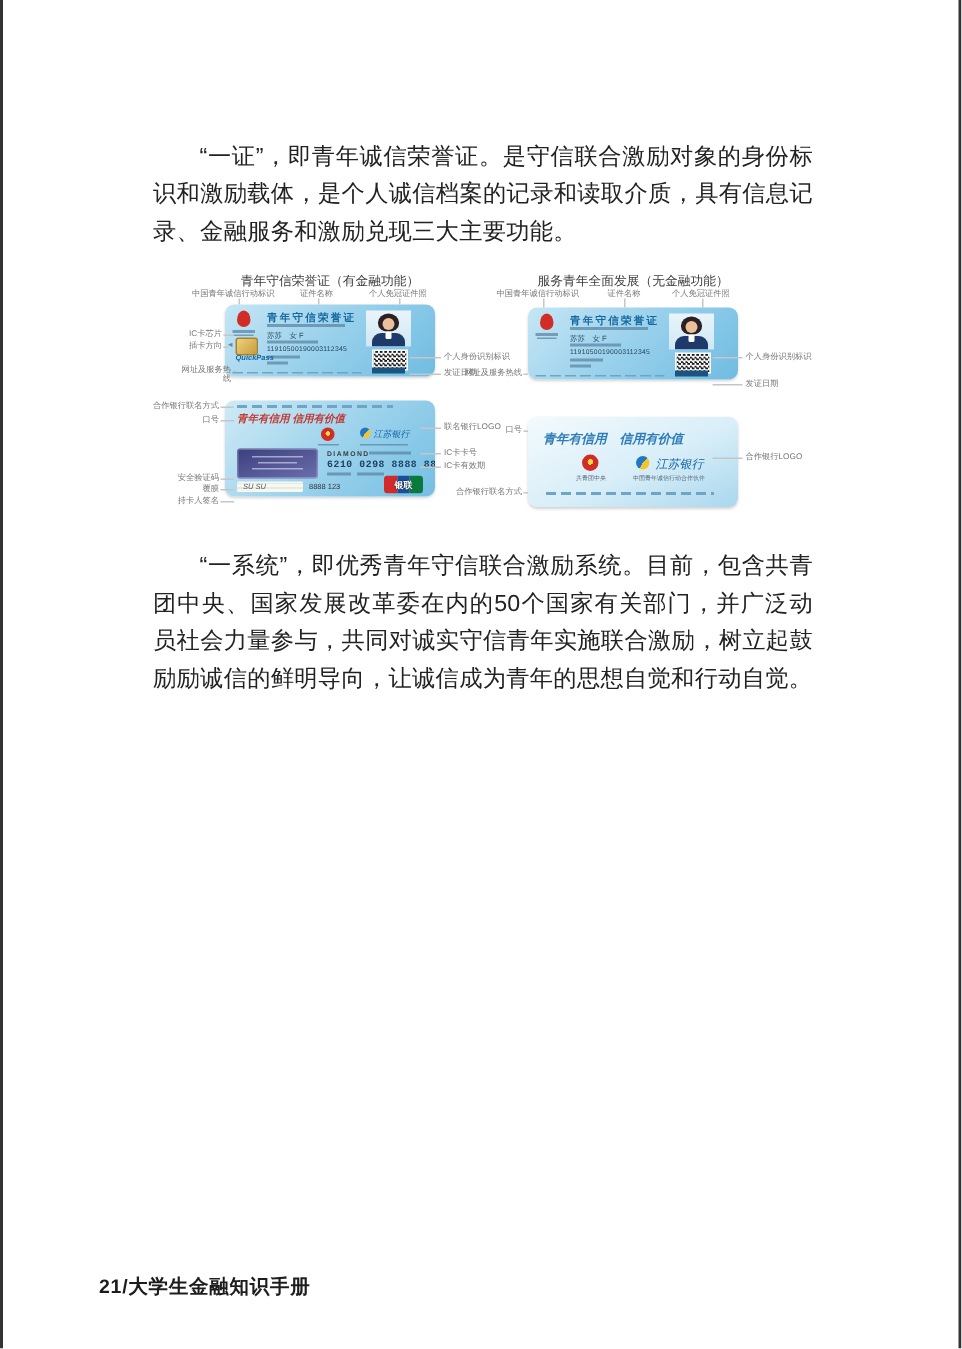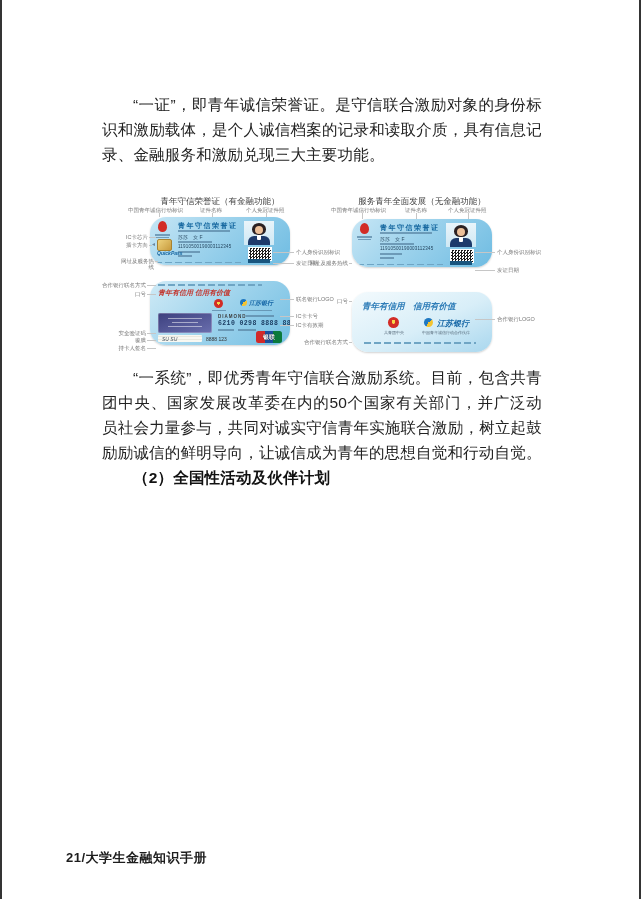--- a/index.html
+++ b/index.html
@@ -15,30 +15,30 @@
     color:#222;margin:0;letter-spacing:0.2px;}
   #p1{margin-top:92px;}
   .figspace{height:198px;}
   h3.heading{font-size:15.5px;line-height:25px;font-weight:bold;color:#111;
     margin:0;text-indent:2em;letter-spacing:0.2px;}
   .footer{position:absolute;left:66px;top:849px;font-size:13px;font-weight:bold;
     color:#1d1d1d;letter-spacing:0.5px;}
 
   
   .figs{position:absolute;top:182px;left:0;width:641px;height:170px;}
-  .fig{position:absolute;top:14px;height:170px;}
+  .fig{position:absolute;top:0;height:170px;}
   .figL{left:128px;width:217px;}
   .figR{left:285px;width:230px;}
   .fig-title{position:absolute;top:0;font-size:8.5px;color:#3c3c3c;text-align:center;}
   .lbl{position:absolute;font-size:5.5px;line-height:1.15;color:#787878;}
   .lbl.r{text-align:right;}
   .hln{position:absolute;height:1px;background:#c6c6c6;}
   .vln{position:absolute;width:1px;background:#c6c6c6;}
 
-  .card{position:absolute;border-radius:16px;box-shadow:0 1px 2px rgba(0,0,0,.18);overflow:hidden;}
+  .card{position:absolute;border-radius:6px;box-shadow:0 1px 2px rgba(0,0,0,.18);overflow:hidden;}
   .front{background:linear-gradient(135deg,#c6e6f5 0%,#9cd2ec 45%,#6fbce2 100%);}
   .backF{background:linear-gradient(135deg,#cfeaf6 0%,#9ed3ec 50%,#74bfe3 100%);}
   .backR{background:linear-gradient(155deg,#f3fafd 0%,#d8eef8 55%,#a9d7ee 100%);}
 
   .card *{position:absolute;}
   .drop{background:#d22c26;border-radius:50% 50% 50% 50%/58% 58% 42% 42%;}
   .bar{background:#5b87a6;opacity:.75;}
   .dashes{background:repeating-linear-gradient(90deg,#6fa5c4 0 7px,transparent 7px 10px);}
   .cardtitle{font-size:7px;font-weight:bold;color:#15679f;letter-spacing:1.5px;white-space:nowrap;}
   .tinytxt{font-size:5px;color:#2e4e66;white-space:nowrap;}
@@ -49,21 +49,21 @@
   .hair{width:14px;height:12px;background:#2b2123;border-radius:50% 50% 45% 45%;left:8px;top:2px;}
   .face{width:8px;height:8px;background:#ecc09a;border-radius:50%;left:11px;top:5px;}
   .torso{width:22px;height:9px;background:#1d3a6b;border-radius:6px 6px 0 0;left:4px;top:15px;}
   .collar{width:4px;height:5px;background:#fff;left:13px;top:14px;border-radius:1px;}
   .qr{background:conic-gradient(#1c1c1c 25%,#fff 0 50%,#1c1c1c 0 75%,#fff 0) 0 0/3px 3px;border:1px solid #fff;}
   .qrcap{background:#19557e;}
   .qp{font-size:5px;font-style:italic;font-weight:bold;color:#1565a0;line-height:1.1;}
   .slogan{font-style:italic;font-weight:bold;white-space:nowrap;}
   .emb{background:radial-gradient(circle at 50% 45%,#f7d648 0 22%,#d22c26 23%);border-radius:50%;}
   .bankdot{background:conic-gradient(from 210deg,#1f78c1 0 55%,#f4c430 0 100%);border-radius:50%;}
-  .banktxt{font-weight:bold;font-style:italic;color:#1566a6;white-space:nowrap;}
+  .banktxt{font-weight:normal;font-style:italic;color:#1566a6;white-space:nowrap;}
   .art{background:linear-gradient(160deg,#3c3f7e,#6a6fae);border-radius:2px;
        box-shadow:inset 0 0 0 1px rgba(255,255,255,.25);}
   .artline{background:rgba(255,255,255,.5);}
   .grade{font-size:4.5px;font-weight:bold;color:#3c3c3c;letter-spacing:1px;}
   .cardno{font-size:6.5px;font-weight:bold;color:#1c3e63;letter-spacing:.4px;font-family:"Liberation Mono","DejaVu Sans Mono",monospace;white-space:nowrap;}
   .sigstrip{background:repeating-linear-gradient(0deg,#f8f8f2 0 2px,#e9e9df 2px 3px);border-radius:1px;}
   .sig{font-size:5px;font-style:italic;color:#4e5a66;}
   .cvv{font-size:5px;color:#333;}
   .up{border-radius:2.5px;overflow:hidden;display:flex;flex-direction:row;position:absolute;}
   .up i{flex:1;display:block;position:static;}
@@ -74,21 +74,20 @@
 </head>
 <body>
 
 <div class="edge edge-l"></div>
 <div class="edge edge-r"></div>
 
 <div class="content">
   <p class="body" id="p1">“一证”，即青年诚信荣誉证。是守信联合激励对象的身份标识和激励载体，是个人诚信档案的记录和读取介质，具有信息记录、金融服务和激励兑现三大主要功能。</p>
   <div class="figspace"></div>
   <p class="body">“一系统”，即优秀青年守信联合激励系统。目前，包含共青团中央、国家发展改革委在内的50个国家有关部门，并广泛动员社会力量参与，共同对诚实守信青年实施联合激励，树立起鼓励励诚信的鲜明导向，让诚信成为青年的思想自觉和行动自觉。</p>
-  <h3 class="heading">（2）全国性活动及伙伴计划</h3>
 </div>
 
 <div class="figs">
 
   <div class="fig figL">
     <div class="fig-title" style="left:0;width:184px">青年守信荣誉证（有金融功能）</div>
 
     <span class="lbl" style="left:0;top:11px;width:58px">中国青年诚信行动标识</span>
     <span class="lbl" style="left:72px;top:11px">证件名称</span>
     <span class="lbl" style="left:118px;top:11px">个人免冠证件照</span>

